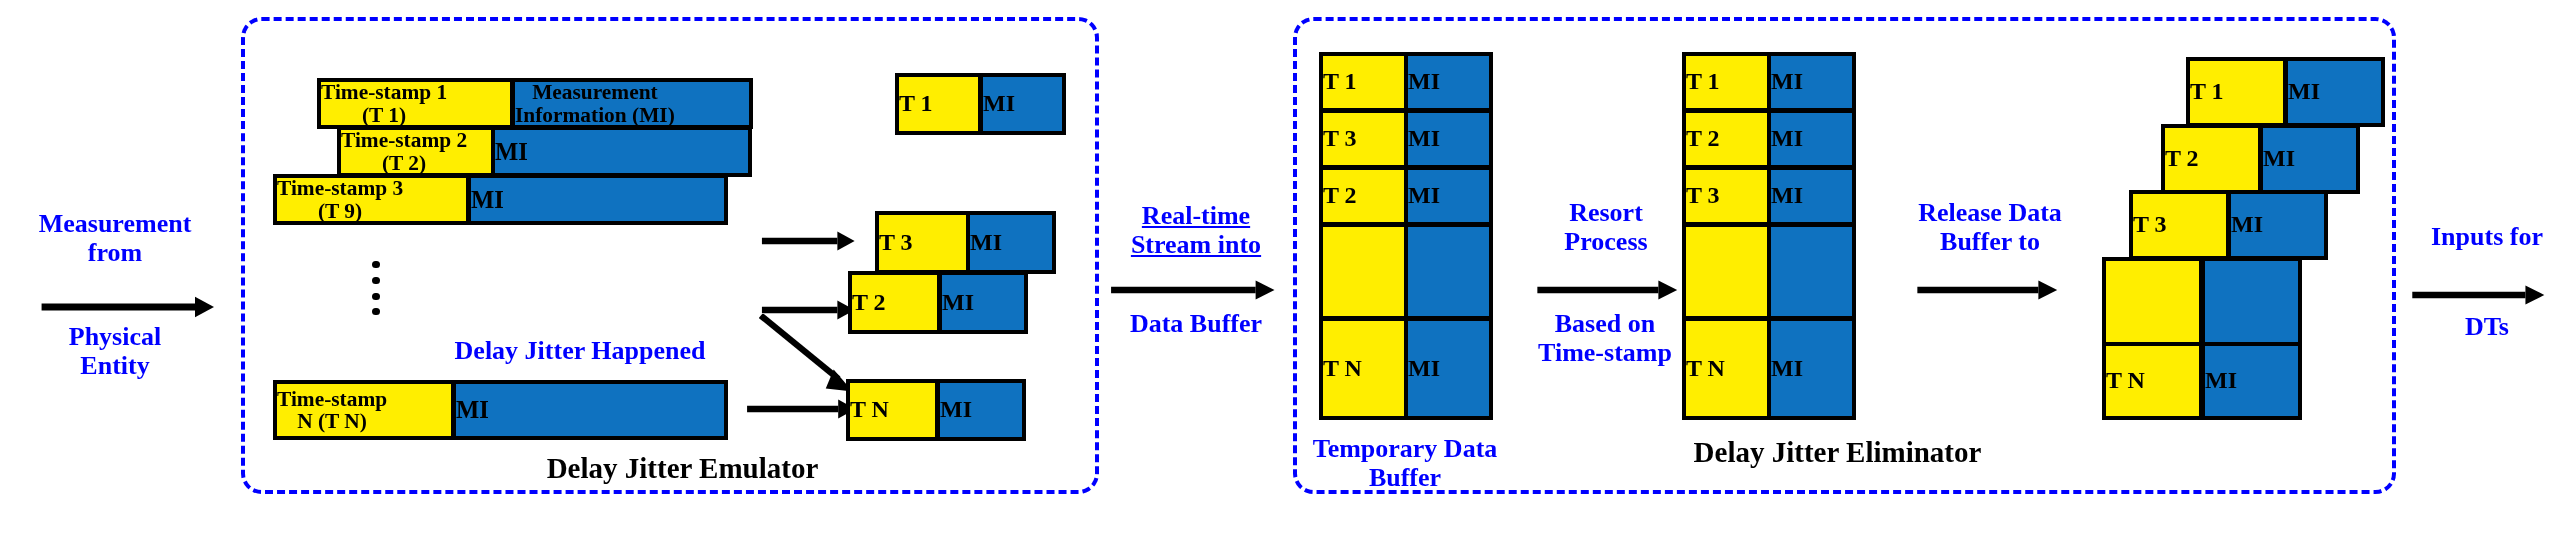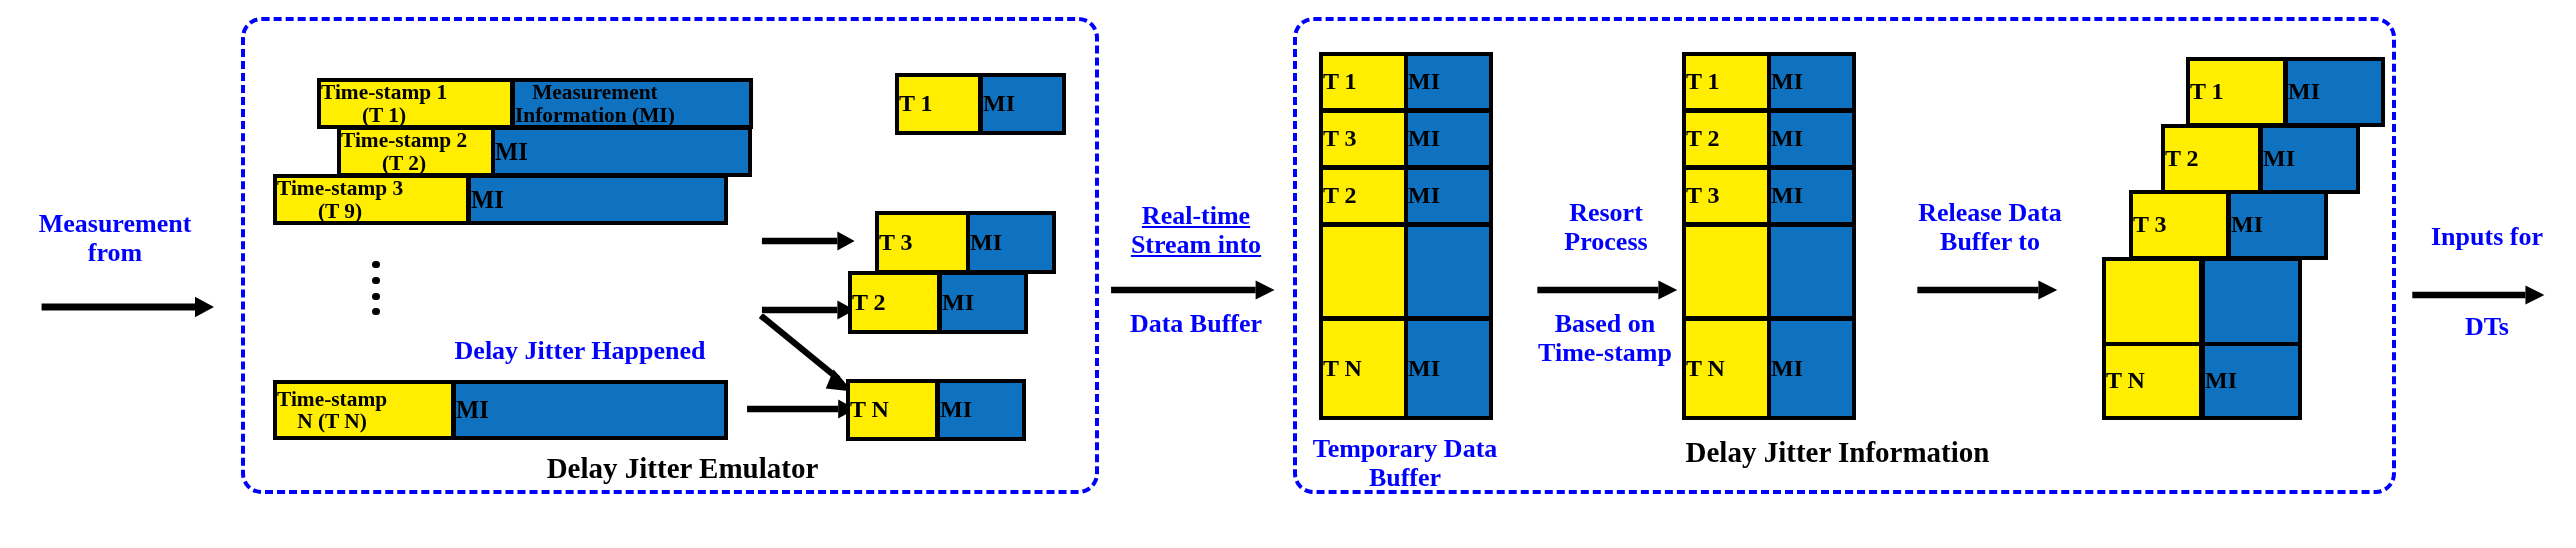--- a/index.html
+++ b/index.html
@@ -39,20 +39,22 @@
 <div class="canvas">
 
   <div class="cap" style="left: 8px; top: 209px; width: 214px; white-space: pre-line;">Measurement
 from</div>
 
   <svg class="arrow" style="left:40px;top:295px;width:174px;height:24px;" viewBox="0 0 220 30">
     <line x1="2" y1="15" x2="196" y2="15" stroke="#000" stroke-width="9"></line>
     <polygon points="196,2 220,15 196,28" fill="#000"></polygon>
   </svg>
 
+  <div class="cap" style="left: 8px; top: 322px; width: 214px; white-space: pre-line;">Physical
+Entity</div>
 
   <div class="panel" style="left:241px;top:17.4px;width:858px;height:477px;"></div>
 
   <div class="blk ts big" style="left:317px;top:78px;width:197px;height:51px;">
     <span style="white-space: pre-line;">Time-stamp 1
 (T 1)</span>
   </div>
   <div class="blk mi big" style="left:511px;top:78px;width:242px;height:51px;">
     <span style="white-space: pre-line;">Measurement
 Information (MI)</span>
@@ -265,21 +267,21 @@
     <span style="white-space: pre-line;"></span>
   </div>
 
   <div class="blk ts sm" style="left:2102px;top:342px;width:101px;height:78px;">
     <span style="white-space: pre-line;">T N</span>
   </div>
   <div class="blk mi sm" style="left:2201px;top:342px;width:101px;height:78px;">
     <span style="white-space: pre-line;">MI</span>
   </div>
 
-  <div class="capk" style="left:1584px;top:436px;width:507px;">Delay Jitter Information</div>
+  <div class="capk" style="left:1584px;top:436px;width:507px;">Delay Jitter Eliminator</div>
 
   <div class="cap" style="left: 2400px; top: 222px; width: 174px; white-space: pre-line;">Inputs for</div>
   <svg class="arrow" style="left:2410px;top:284px;width:135px;height:22px;" viewBox="0 0 170 28">
     <line x1="2" y1="14" x2="146" y2="14" stroke="#000" stroke-width="8"></line>
     <polygon points="146,2 170,14 146,26" fill="#000"></polygon>
   </svg>
   <div class="cap" style="left: 2400px; top: 312px; width: 174px; white-space: pre-line;">DTs</div>
 
 </div>
 

